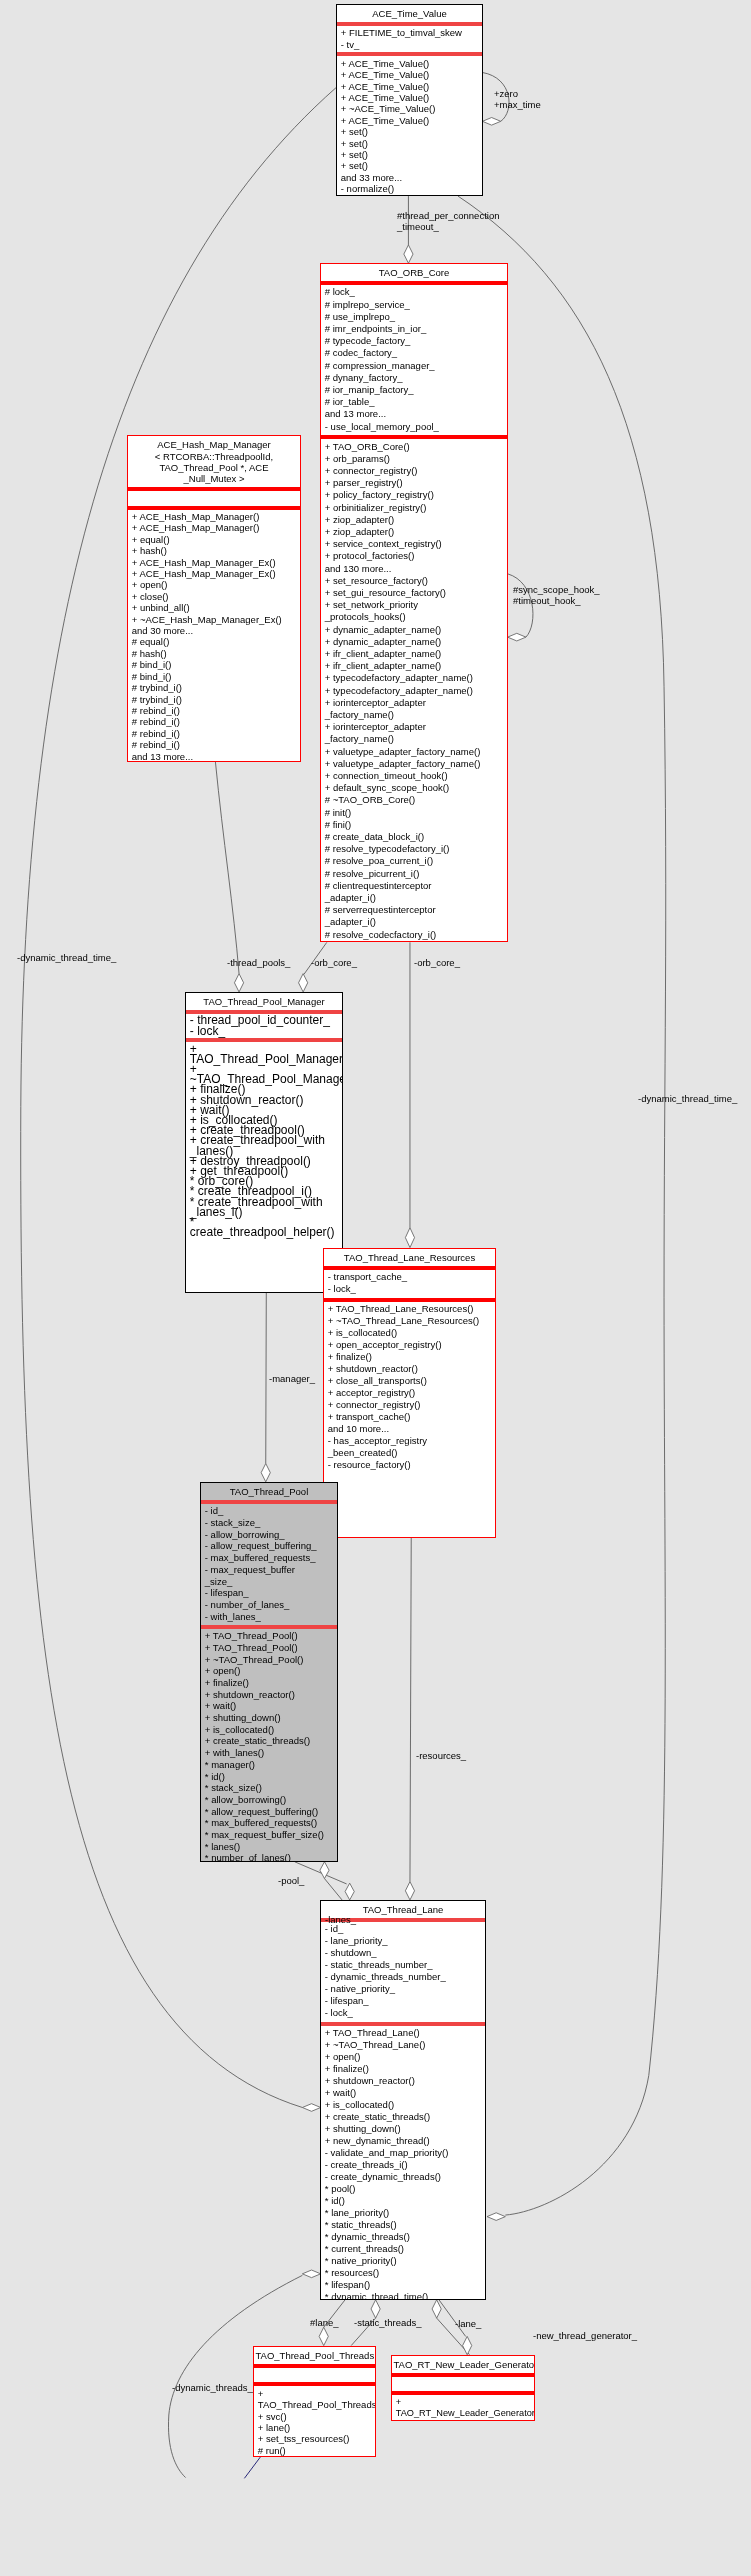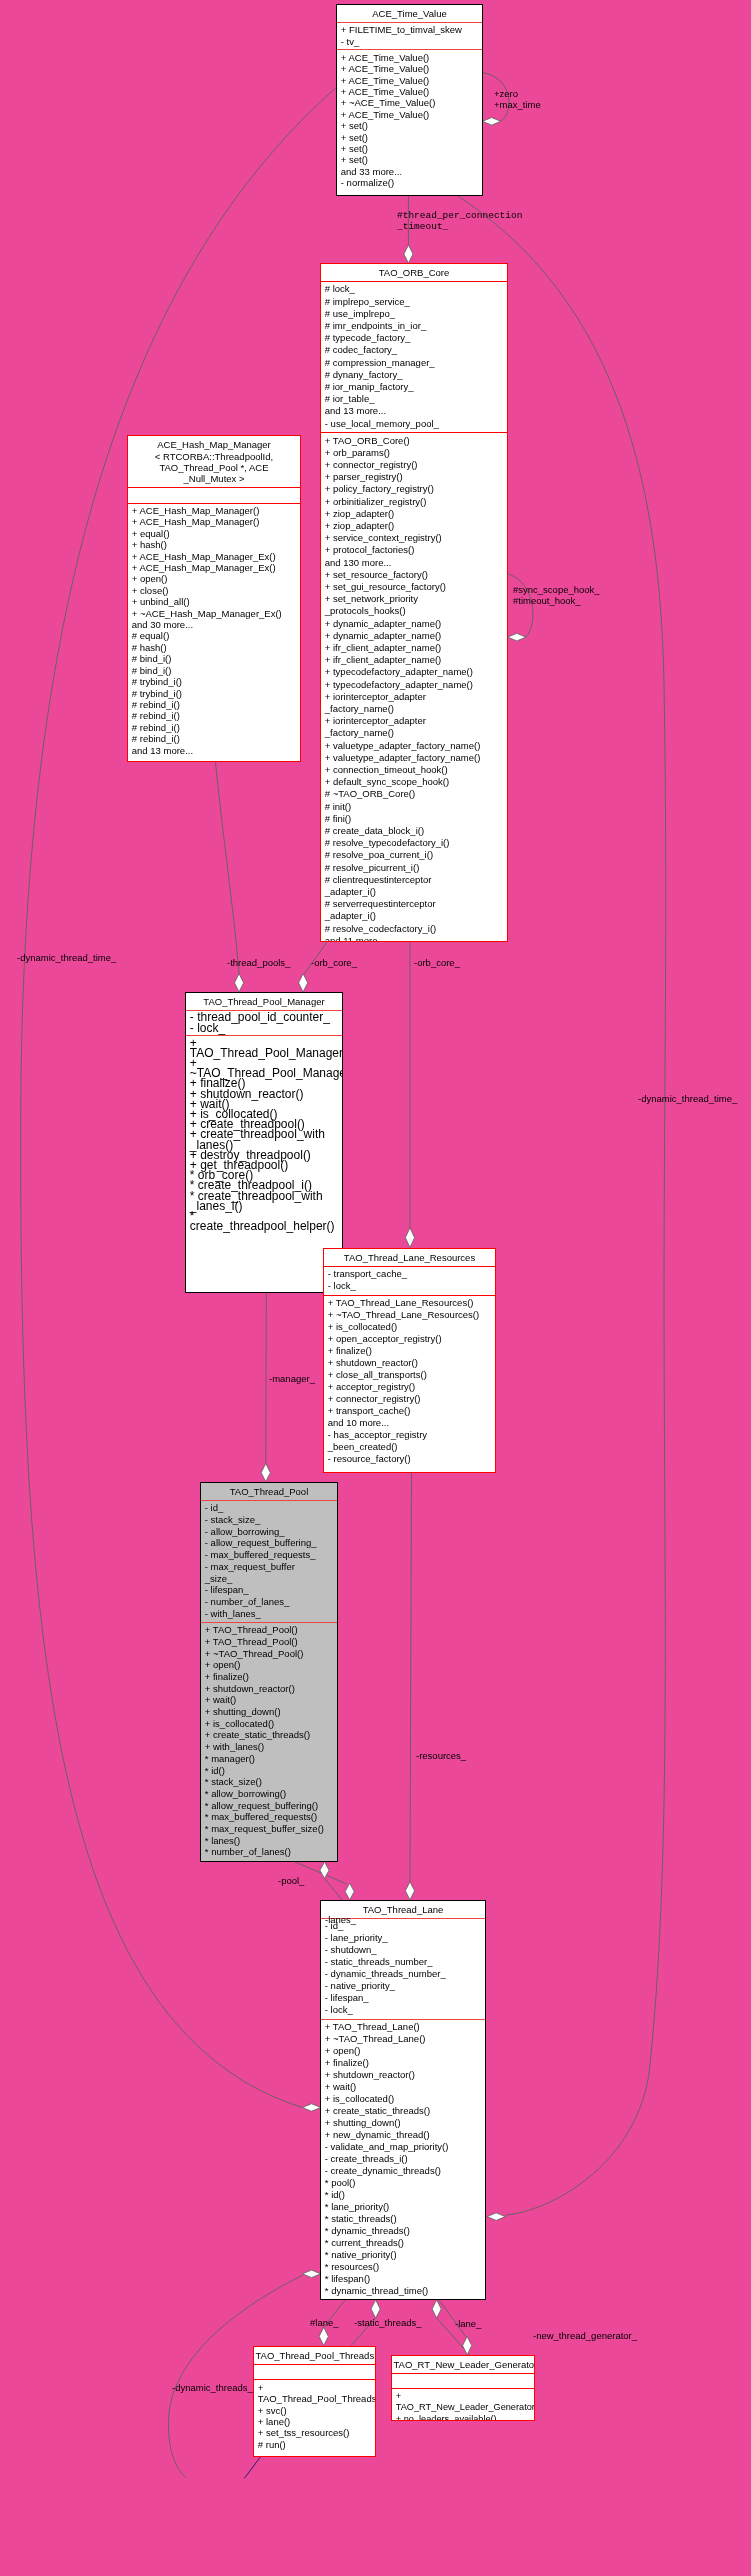--- a/index.html
+++ b/index.html
@@ -1,36 +1,36 @@
 <!DOCTYPE html>
 <html style="font-size:12.2px"><head>
 <meta charset="utf-8">
 <style>
   html,body{margin:0;padding:0;background:#ffffff;}
-  #canvas{position:relative;width:752px;height:2576px;background:#ec4899;
+  #canvas{position:relative;width:752px;height:2576px;background:#e5e5e5;
           font-family:"Liberation Sans",sans-serif;color:#000;}
   #edges{position:absolute;left:0;top:0;z-index:0;}
   .uml-box{position:absolute;box-sizing:border-box;border:1px solid #000;
            background:#fff;overflow:hidden;z-index:2;}
   .uml-box.red{border-color:#ff0000;}
   .uml-box.current{background:#bfbfbf;}
   .uml-title{text-align:center;padding:3.1px 1.5px 2.3px 1.5px;font-size:9.5px;
              line-height:11.4px;white-space:pre-line;}
-  .sec{border-top:1px solid #ef4444;padding:1.5px 2.3px 2.3px 3.8px;}
+  .sec{border-top:4px solid #ef4444;padding:1.5px 2.3px 2.3px 3.8px;}
   .uml-box.red .sec{border-top-color:#ff0000;}
   .member{font-size:9.5px;line-height:11.4px;white-space:pre-line;}
   .attrs{min-height:10.7px;}
   
   #b0{left:336px;top:3.8px;width:147px;height:192px;}
   #b1{left:127px;top:435px;width:174px;height:327px;}
   #b2{left:320px;top:263px;width:188px;height:679px;}
   #b2 .member{line-height:12.2px;}
   #b3{left:185px;top:992px;width:158px;height:301px;}
   #b3 .member{font-size:12px;line-height:10.2px;}
-  #b4{left:323px;top:1248px;width:173px;height:225px;}
+  #b4{left:323px;top:1248px;width:173px;height:290px;}
   #b4 .member{line-height:12px;}
   #b5{left:200px;top:1482px;width:138px;height:380px;}
   #b5 .member{line-height:11.7px;}
   #b6{left:320px;top:1900px;width:166px;height:400px;}
   #b6 .member{line-height:12px;}
   #b7{left:253px;top:2346px;width:123px;height:111px;}
   #b8{left:391px;top:2355px;width:144px;height:66px;}
   #b8 .member{font-size:9.2px;}
   #b9{left:160px;top:2478px;width:101px;height:92px;}
   .elabel{position:absolute;font-size:9.5px;line-height:11.4px;
@@ -362,21 +362,21 @@
     <div class="sec attrs"></div>
     <div class="sec">
         <div class="member">+ TAO_RT_New_Leader_Generator()</div>
         <div class="member">+ no_leaders_available()</div>
       </div>
   </div>
 
 
   <div class="elabel ctr" style="left:494px;top:88px;width:64px;">+zero
 +max_time</div>
-  <div class="elabel ctr" style="left:397px;top:210px;width:122px;font-family:Liberation Mono, monospace;">#thread_per_connection
+  <div class="elabel ctr" style="left:397px;top:210px;width:122px;">#thread_per_connection
 _timeout_</div>
   <div class="elabel ctr" style="left:513px;top:584px;width:99px;">#sync_scope_hook_
 #timeout_hook_</div>
   <div class="elabel" style="left:227px;top:957px;">-thread_pools_</div>
   <div class="elabel" style="left:311px;top:957px;">-orb_core_</div>
   <div class="elabel" style="left:414px;top:957px;">-orb_core_</div>
   <div class="elabel" style="left:269px;top:1373px;">-manager_</div>
   <div class="elabel" style="left:416px;top:1750px;">-resources_</div>
   <div class="elabel" style="left:278px;top:1875px;">-pool_</div>
   <div class="elabel" style="left:325px;top:1875px;margin-top:39px;">-lanes_</div>

